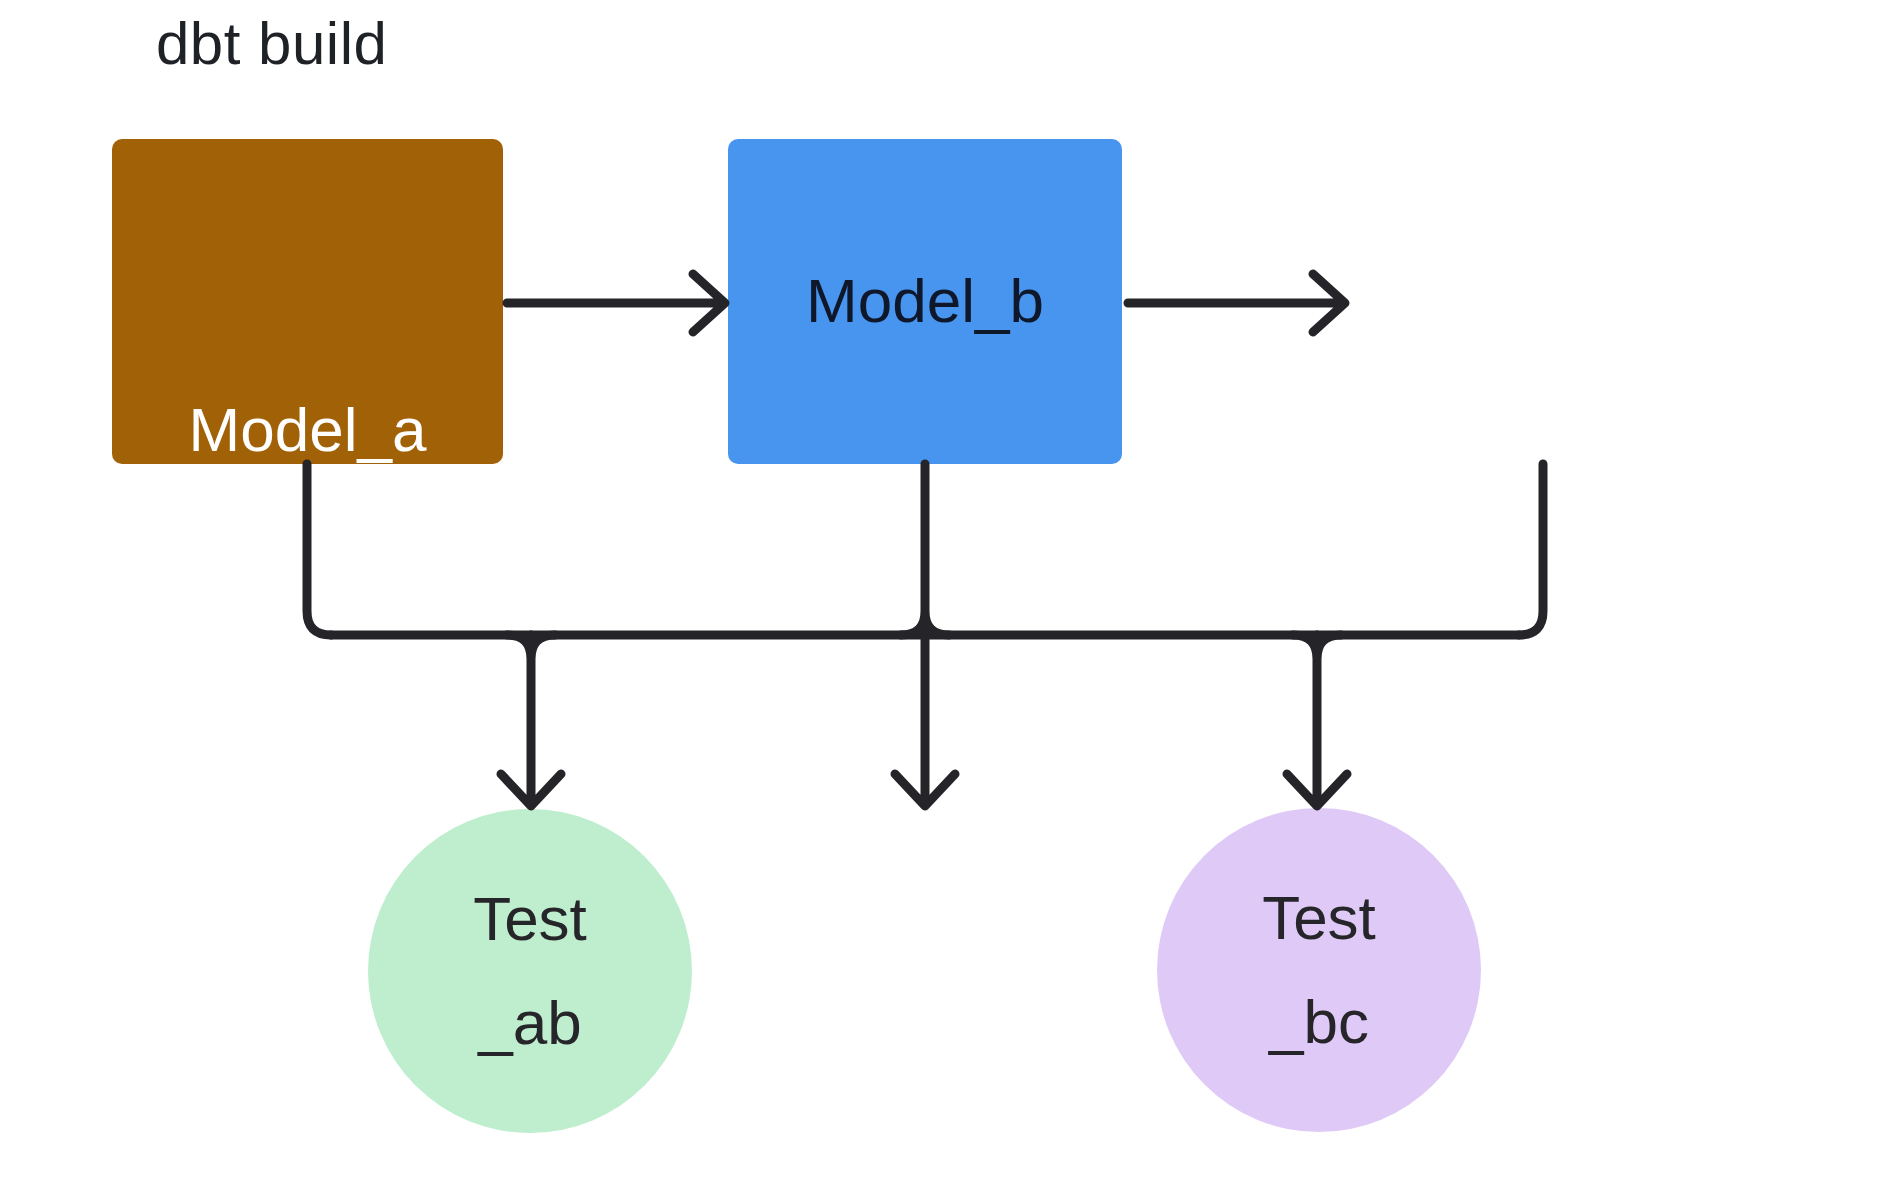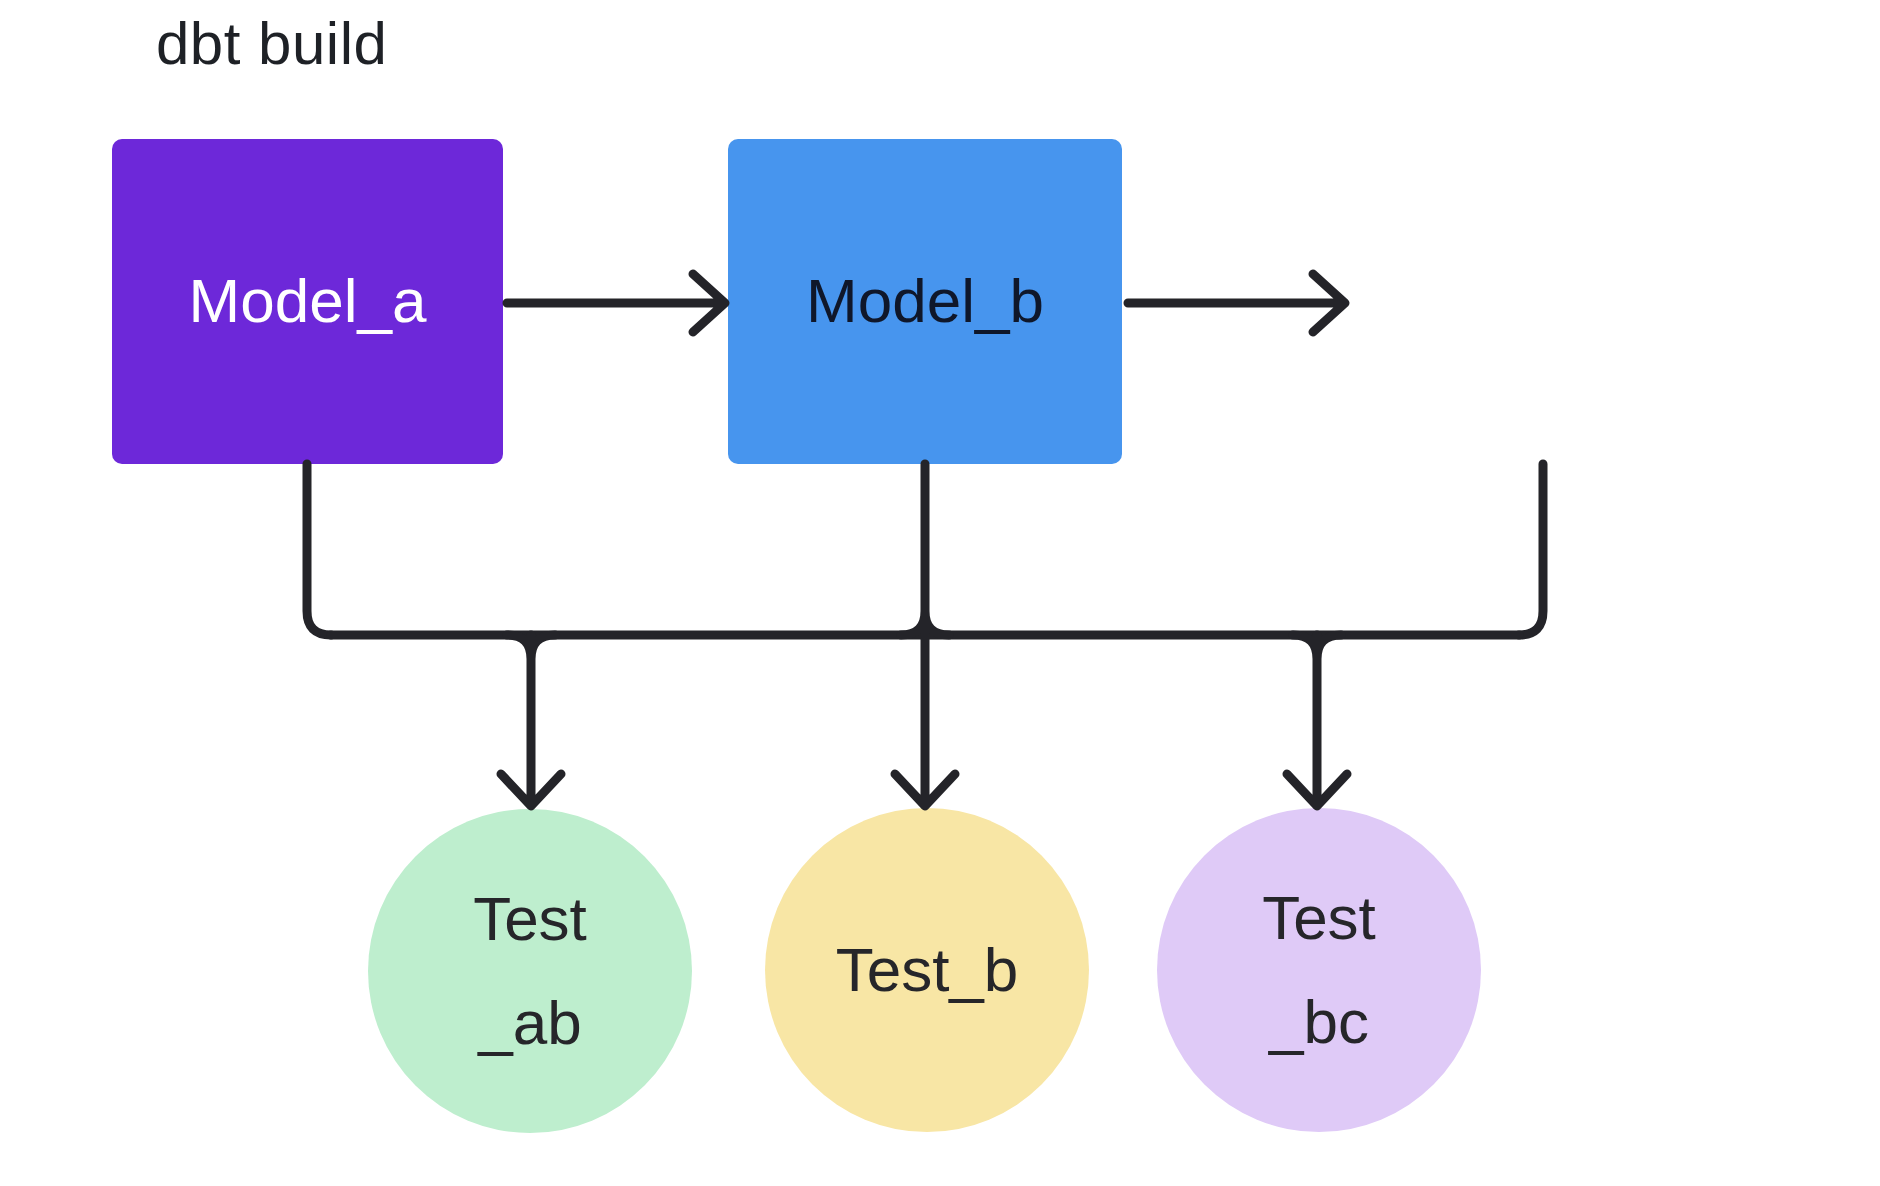--- a/index.html
+++ b/index.html
@@ -65,37 +65,34 @@
   #node-test-b  { left: 765px; top: 808px; width: 324px; height: 324px; }
   #node-test-bc { left: 1157px; top: 808px; width: 324px; height: 324px; }
 </style>
 </head>
 <body>
 
 <div class="canvas" style="background-color: rgb(255, 255, 255);">
 
   <div class="title" style="color: rgb(30, 33, 38);">dbt build</div>
 
-  <div class="node rect" id="node-model-a" style="background-color: #6d28d9; color: rgb(255, 255, 255);">
+  <div class="node rect" id="node-model-a" style="background-color: #a16207; color: rgb(255, 255, 255); align-items: flex-end;">
     <span class="node-label">Model_a</span>
   </div>
 
   <div class="node rect" id="node-model-b" style="background-color: rgb(71, 149, 238); color: #0f172a;">
     <span class="node-label">Model_b</span>
   </div>
 
 
   <div class="node circle" id="node-test-ab" style="background-color: rgb(190, 238, 206); color: rgb(38, 38, 42);">
     <span class="node-label">Test
 _ab</span>
   </div>
 
-  <div class="node circle" id="node-test-b" style="background-color: rgb(248, 230, 165); color: rgb(38, 38, 42);">
-    <span class="node-label">Test_b</span>
-  </div>
 
   <div class="node circle" id="node-test-bc" style="background-color: rgb(223, 202, 247); color: rgb(38, 38, 42);">
     <span class="node-label">Test
 _bc</span>
   </div>
 
   <svg class="connectors" width="1880" height="1186" viewBox="0 0 1880 1186" style="color: rgb(36, 36, 41);">
     <g stroke="currentColor" stroke-width="9" fill="none" stroke-linecap="round" stroke-linejoin="round">
       <path d="M507 303 H720 M693 274 L725 303 L693 332"></path>
       <path d="M1128 303 H1340 M1313 274 L1345 303 L1313 332"></path>

